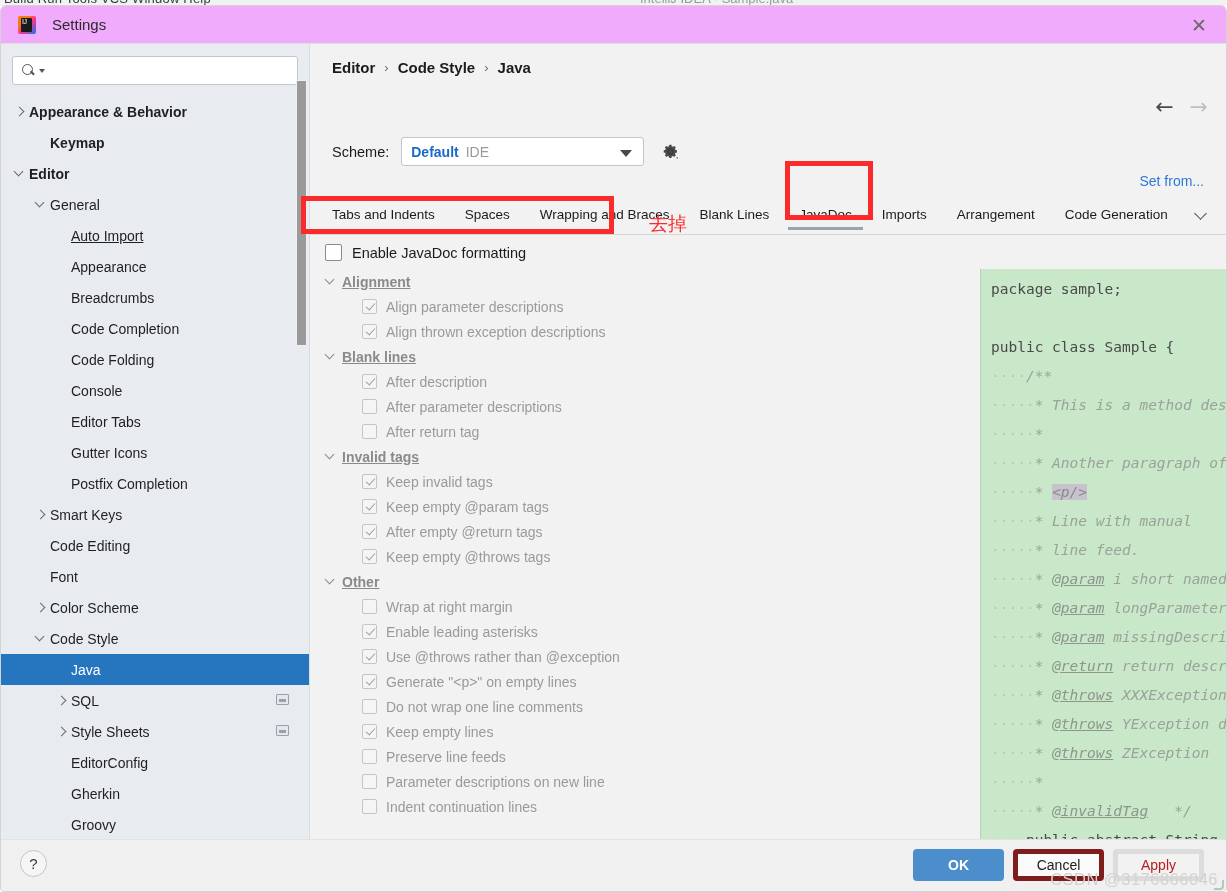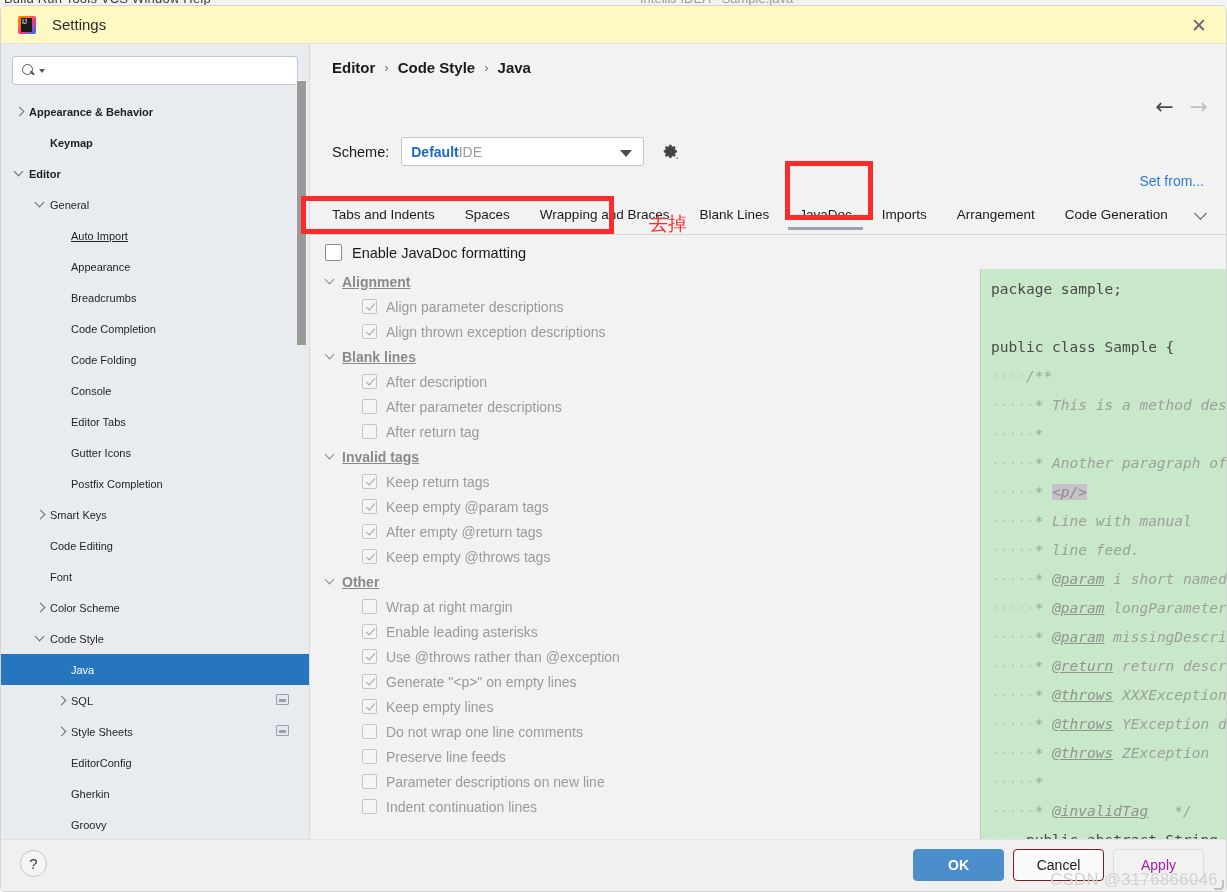--- a/index.html
+++ b/index.html
@@ -32,21 +32,21 @@
     background: #f2f2f2;
     border: 1px solid #d4d4d4;
     border-radius: 6px 6px 4px 4px;
     overflow: hidden;
   }
 
   
   .titlebar {
     position: relative;
     height: 38px; width: 100%;
-    background: #fef9c3;
+    background: #f0abfc;
     border-bottom: 1px solid #e0e0e0;
     display: flex; align-items: center;
   }
   .app-icon {
     width: 18px; height: 18px; margin-left: 17px; position: relative;
     border-radius: 2px; flex: none;
     background:
       linear-gradient(135deg, #f97a12 0%, #f97a12 28%, #ff318c 55%, #087cfa 100%);
   }
   .app-icon::after {
@@ -113,21 +113,21 @@
     background: transparent; padding-left: 4px; color: #222;
     font-family: "Liberation Sans", sans-serif;
   }
 
   .tree {
     position: absolute; top: 52px; left: 0; right: 0; bottom: 0;
     overflow: hidden;
   }
   .tree-row {
     height: 31px; display: flex; align-items: center;
-    font-size: 11px; color: #1f1f1f; white-space: nowrap;
+    font-size: 14px; color: #1f1f1f; white-space: nowrap;
     position: relative;
   }
   .tree-row.bold { font-weight: bold; }
   .tree-row.selected { background: #2675bf; color: #ffffff; }
   .arrow {
     width: 13px; height: 13px; position: relative; flex: none;
   }
   .arrow.right::after {
     content: ""; position: absolute; left: 3px; top: 2.5px;
     width: 6px; height: 6px;
@@ -182,21 +182,21 @@
     display: flex; align-items: center; gap: 12px;
   }
   .scheme-label { font-size: 14.5px; color: #1b1b1b; }
   .scheme-combo {
     width: 243px; height: 29px;
     background: #fff; border: 1px solid #bfc6cc; border-radius: 3px;
     display: flex; align-items: center; padding: 0 9px;
     position: relative;
   }
   .scheme-default { color: #1b6ac9; font-weight: bold; font-size: 14px; }
-  .scheme-ide { color: #9a9a9a; font-size: 14px; }
+  .scheme-ide { color: #9a9a9a; font-size: 14px; margin-left: 7px; }
   .combo-caret {
     position: absolute; right: 11px; top: 12px;
     width: 0; height: 0;
     border-left: 6px solid transparent; border-right: 6px solid transparent;
     border-top: 7px solid #4a4a4a;
   }
   .gear-icon {
     width: 19px; height: 19px; position: relative; margin-left: 5px;
   }
   .gear-icon svg { display: block; }
@@ -317,26 +317,26 @@
     font-size: 15px; color: #3c3c3c;
   }
   .btn-row {
     position: absolute; right: 22px; top: 9px;
     display: flex; gap: 9px;
   }
   .btn {
     height: 32px; min-width: 91px;
     display: flex; align-items: center; justify-content: center;
     font-size: 14px; border-radius: 4px;
-    border: 1px solid #7f1d1d; background: #fafafa; color: #1b1b1b;
+    border: 5px solid #7f1d1d; background: #fafafa; color: #1b1b1b;
   }
   .btn.primary {
     background: #4b8ecb; border-color: #4b8ecb; color: #fff; font-weight: bold;
   }
-  .btn.disabled { color: #a21caf; background: #f2f2f2; border-color: #dcdcdc; }
+  .btn.disabled { color: #b91c1c; background: #f2f2f2; border-color: #dcdcdc; }
 
   .watermark {
     position: absolute; right: 8px; bottom: 3px;
     font-size: 16.5px; color: #d2d2d2; letter-spacing: 0.5px;
     font-family: "Liberation Sans", sans-serif;
   }
   .resize-grip {
     position: absolute; right: 2px; bottom: 2px;
     width: 10px; height: 10px;
     border-right: 2px solid #b6c8b6; border-bottom: 2px solid #b6c8b6;
@@ -552,21 +552,21 @@
           <div class="opt-item">
             <span class="cb dim"></span>
             <span class="opt-label">After return tag</span>
           </div>
           <div class="opt-group">
             <span class="arrow down"></span>
             <span class="g-label">Invalid tags</span>
           </div>
           <div class="opt-item">
             <span class="cb dim checked"></span>
-            <span class="opt-label">Keep return tags</span>
+            <span class="opt-label">Keep invalid tags</span>
           </div>
           <div class="opt-item">
             <span class="cb dim checked"></span>
             <span class="opt-label">Keep empty @param tags</span>
           </div>
           <div class="opt-item">
             <span class="cb dim checked"></span>
             <span class="opt-label">After empty @return tags</span>
           </div>
           <div class="opt-item">
@@ -587,26 +587,26 @@
           </div>
           <div class="opt-item">
             <span class="cb dim checked"></span>
             <span class="opt-label">Use @throws rather than @exception</span>
           </div>
           <div class="opt-item">
             <span class="cb dim checked"></span>
             <span class="opt-label">Generate "&lt;p&gt;" on empty lines</span>
           </div>
           <div class="opt-item">
-            <span class="cb dim checked"></span>
-            <span class="opt-label">Keep empty lines</span>
-          </div>
-          <div class="opt-item">
             <span class="cb dim"></span>
             <span class="opt-label">Do not wrap one line comments</span>
+          </div>
+          <div class="opt-item">
+            <span class="cb dim checked"></span>
+            <span class="opt-label">Keep empty lines</span>
           </div>
           <div class="opt-item">
             <span class="cb dim"></span>
             <span class="opt-label">Preserve line feeds</span>
           </div>
           <div class="opt-item">
             <span class="cb dim"></span>
             <span class="opt-label">Parameter descriptions on new line</span>
           </div>
           <div class="opt-item">

